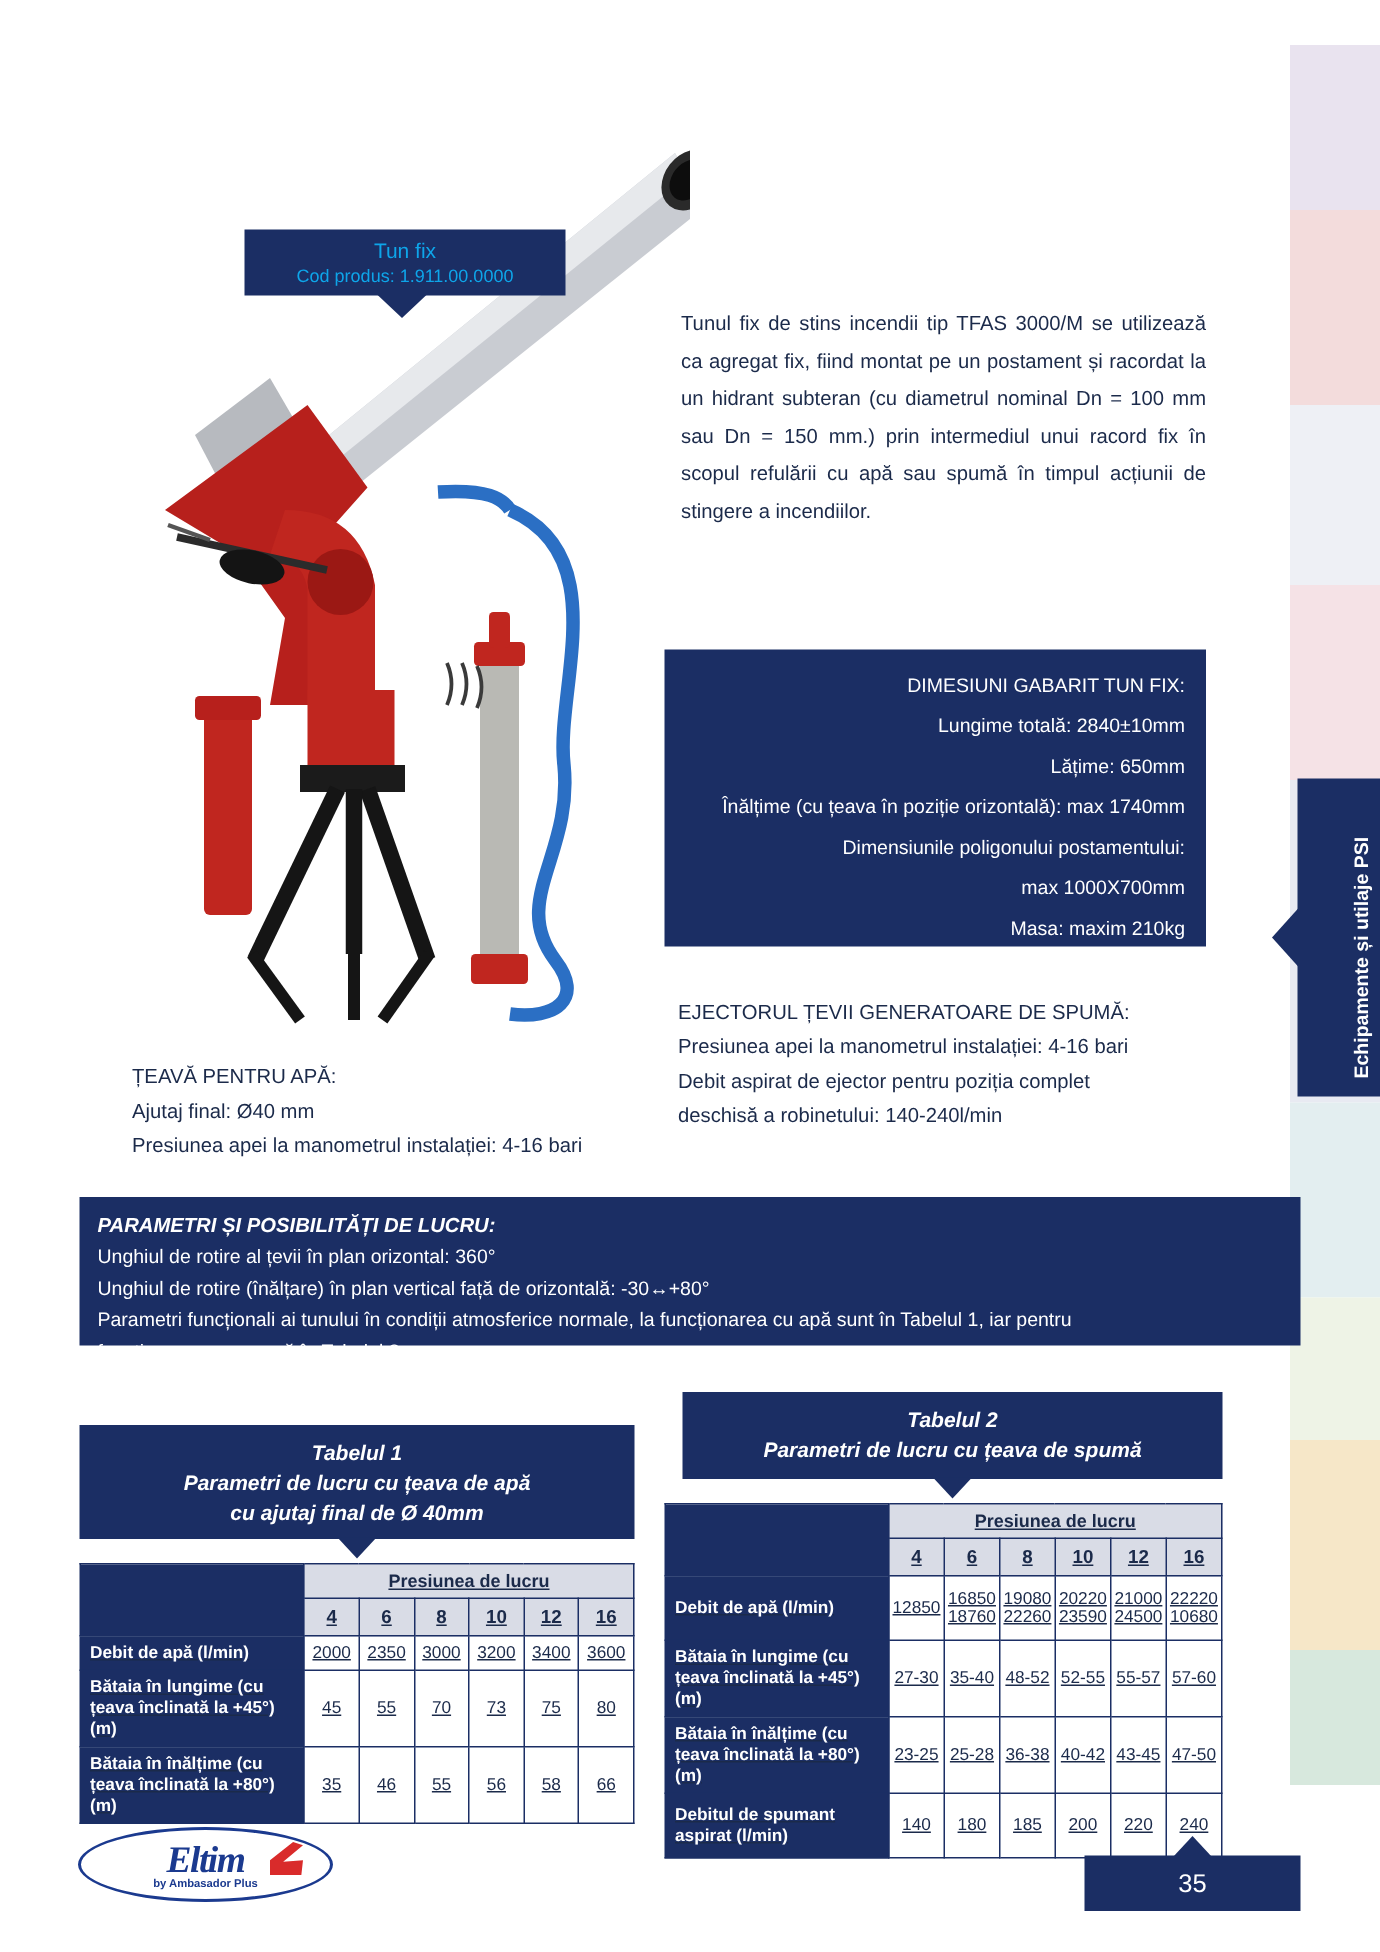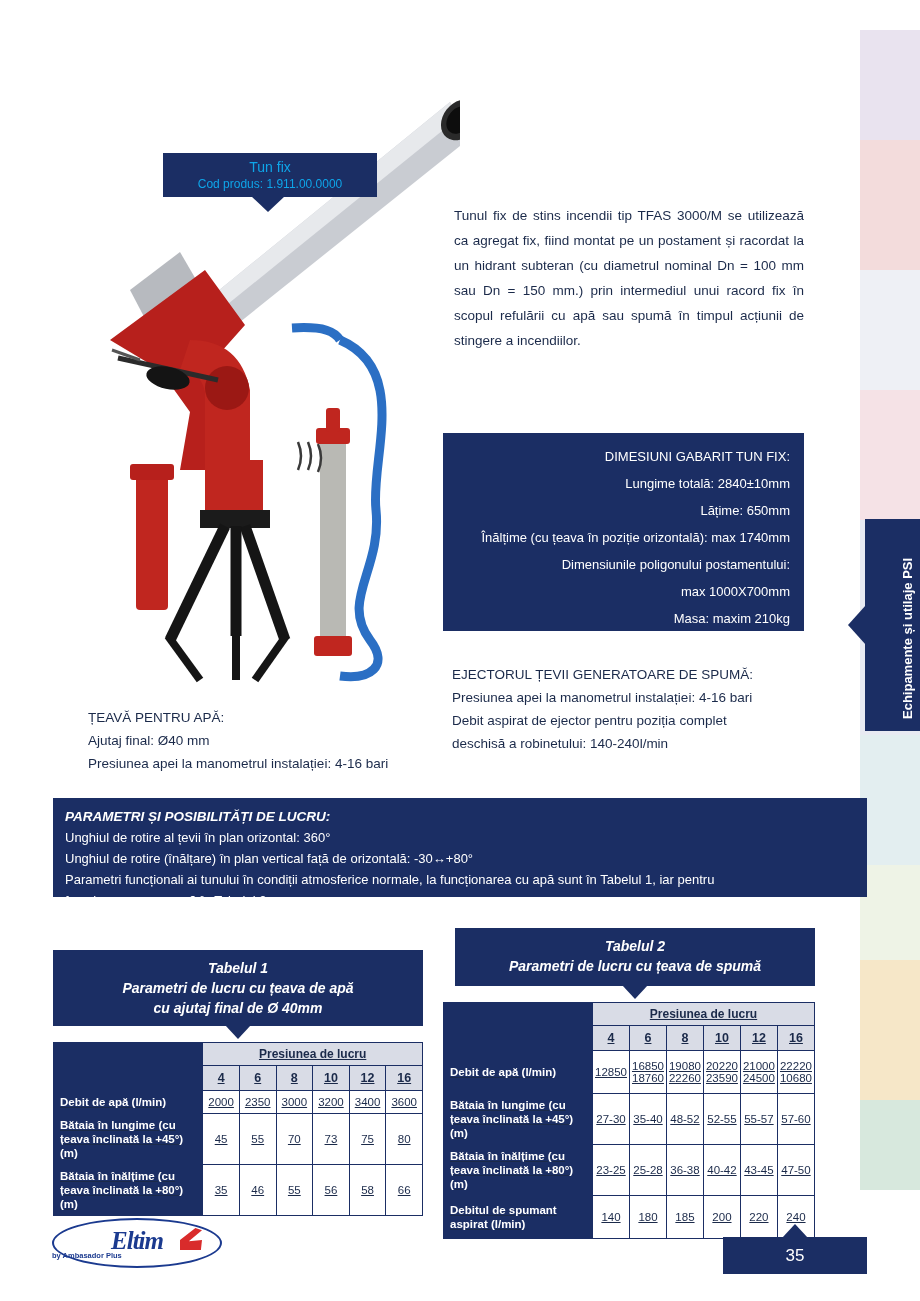--- a/index.html
+++ b/index.html
@@ -129,21 +129,21 @@
   .logo .oval {
     position:absolute; inset:0; border:2px solid #1b3a8f; border-radius:50%;
     background:#fff;
   }
   .logo .word {
     position:absolute; left:0; right:0; top:9px; text-align:center;
     font-family:"Liberation Serif", serif; font-style:italic; font-weight:bold;
     font-size:25px; color:#1b3a8f; letter-spacing:-1px;
   }
   .logo .sub {
-    position:absolute; left:0; right:0; top:33px; text-align:left;
+    position:absolute; left:0; right:0; top:33px; text-align:center;
     font-size:7.5px; color:#1b3a8f; font-weight:bold;
   }
   .logo .swoosh {
     position:absolute; right:20px; top:10px; width:22px; height:22px;
     background:#d92b2b;
     clip-path:polygon(0% 55%, 70% 0%, 100% 10%, 40% 60%, 100% 55%, 95% 100%, 0% 100%);
   }
 
   
   .pagenum {

